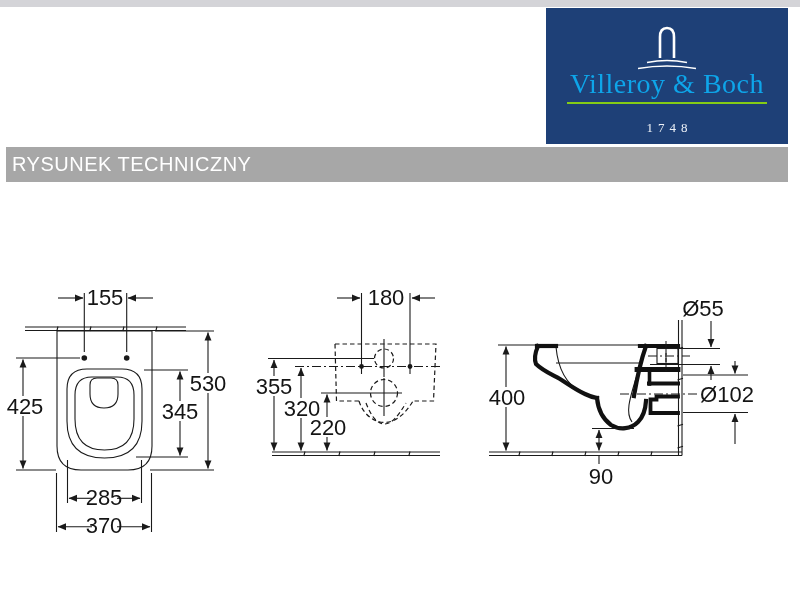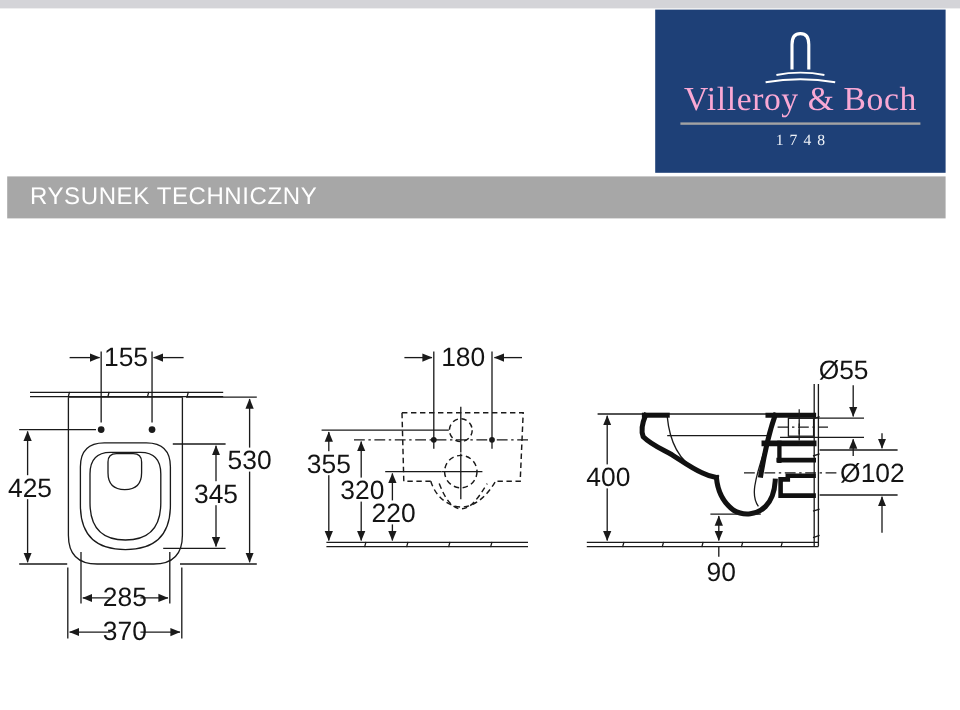--- a/index.html
+++ b/index.html
@@ -2,27 +2,27 @@
 <html><head>
 <meta charset="utf-8">
 <style>
   html,body{margin:0;padding:0;background:#ffffff;}
   #page{position:relative;width:800px;height:592px;background:#fff;overflow:hidden;
         font-family:"Liberation Sans",sans-serif;}
   #top-strip{position:absolute;left:0;top:0;width:800px;height:7px;background:#d4d4d8;}
   #logo-box{position:absolute;left:546px;top:8px;width:242px;height:136px;background:#1e4077;
             display:flex;flex-direction:column;align-items:center;}
   #logo-icon{margin-top:12px;}
-  #brand-name{font-family:"Liberation Serif",serif;font-size:28px;color:#f9a8d4;line-height:1;
-              letter-spacing:0.5px;border-bottom:2px solid #a3a3a3;padding:0 3px 4px 3px;white-space:nowrap;}
-  #brand-year{font-family:"Liberation Serif",serif;font-size:13px;color:#eef2f8;margin-top:5px;
+  #brand-name{font-family:"Liberation Serif",serif;font-size:28px;color:#0ea5e9;line-height:1;
+              letter-spacing:0.5px;border-bottom:2px solid #84cc16;padding:0 3px 4px 3px;white-space:nowrap;}
+  #brand-year{font-family:"Liberation Serif",serif;font-size:13px;color:#eef2f8;margin-top:16px;
               letter-spacing:5px;padding-left:5px;}
   #banner{position:absolute;left:6px;top:147px;width:782px;height:35px;background:#a7a7a7;
           display:flex;align-items:center;}
-  #banner span{color:#ffffff;font-size:20px;letter-spacing:0.5px;padding-left:19px;}
+  #banner span{color:#ffffff;font-size:20px;letter-spacing:0.5px;padding-left:6px;}
   #product-code{position:absolute;left:8px;top:213px;font-size:20px;font-weight:bold;color:#6b6b6b;
                 letter-spacing:0.5px;}
   svg#drawing{position:absolute;left:0;top:0;}
   .ln{stroke:#1a1a1a;stroke-width:1.1;fill:none;}
   .tk{stroke:#111111;stroke-width:4.2;fill:none;stroke-linecap:square;}
   .ds{stroke:#1a1a1a;stroke-width:1.2;fill:none;stroke-dasharray:4.5,3;}
   .dd{stroke:#1a1a1a;stroke-width:1;fill:none;stroke-dasharray:9,3,2,3;}
   .dt{font-family:"Liberation Sans",sans-serif;font-size:22px;fill:#141414;text-anchor:middle;}
   .wbg{fill:#ffffff;}
   .hole{fill:#1a1a1a;}

